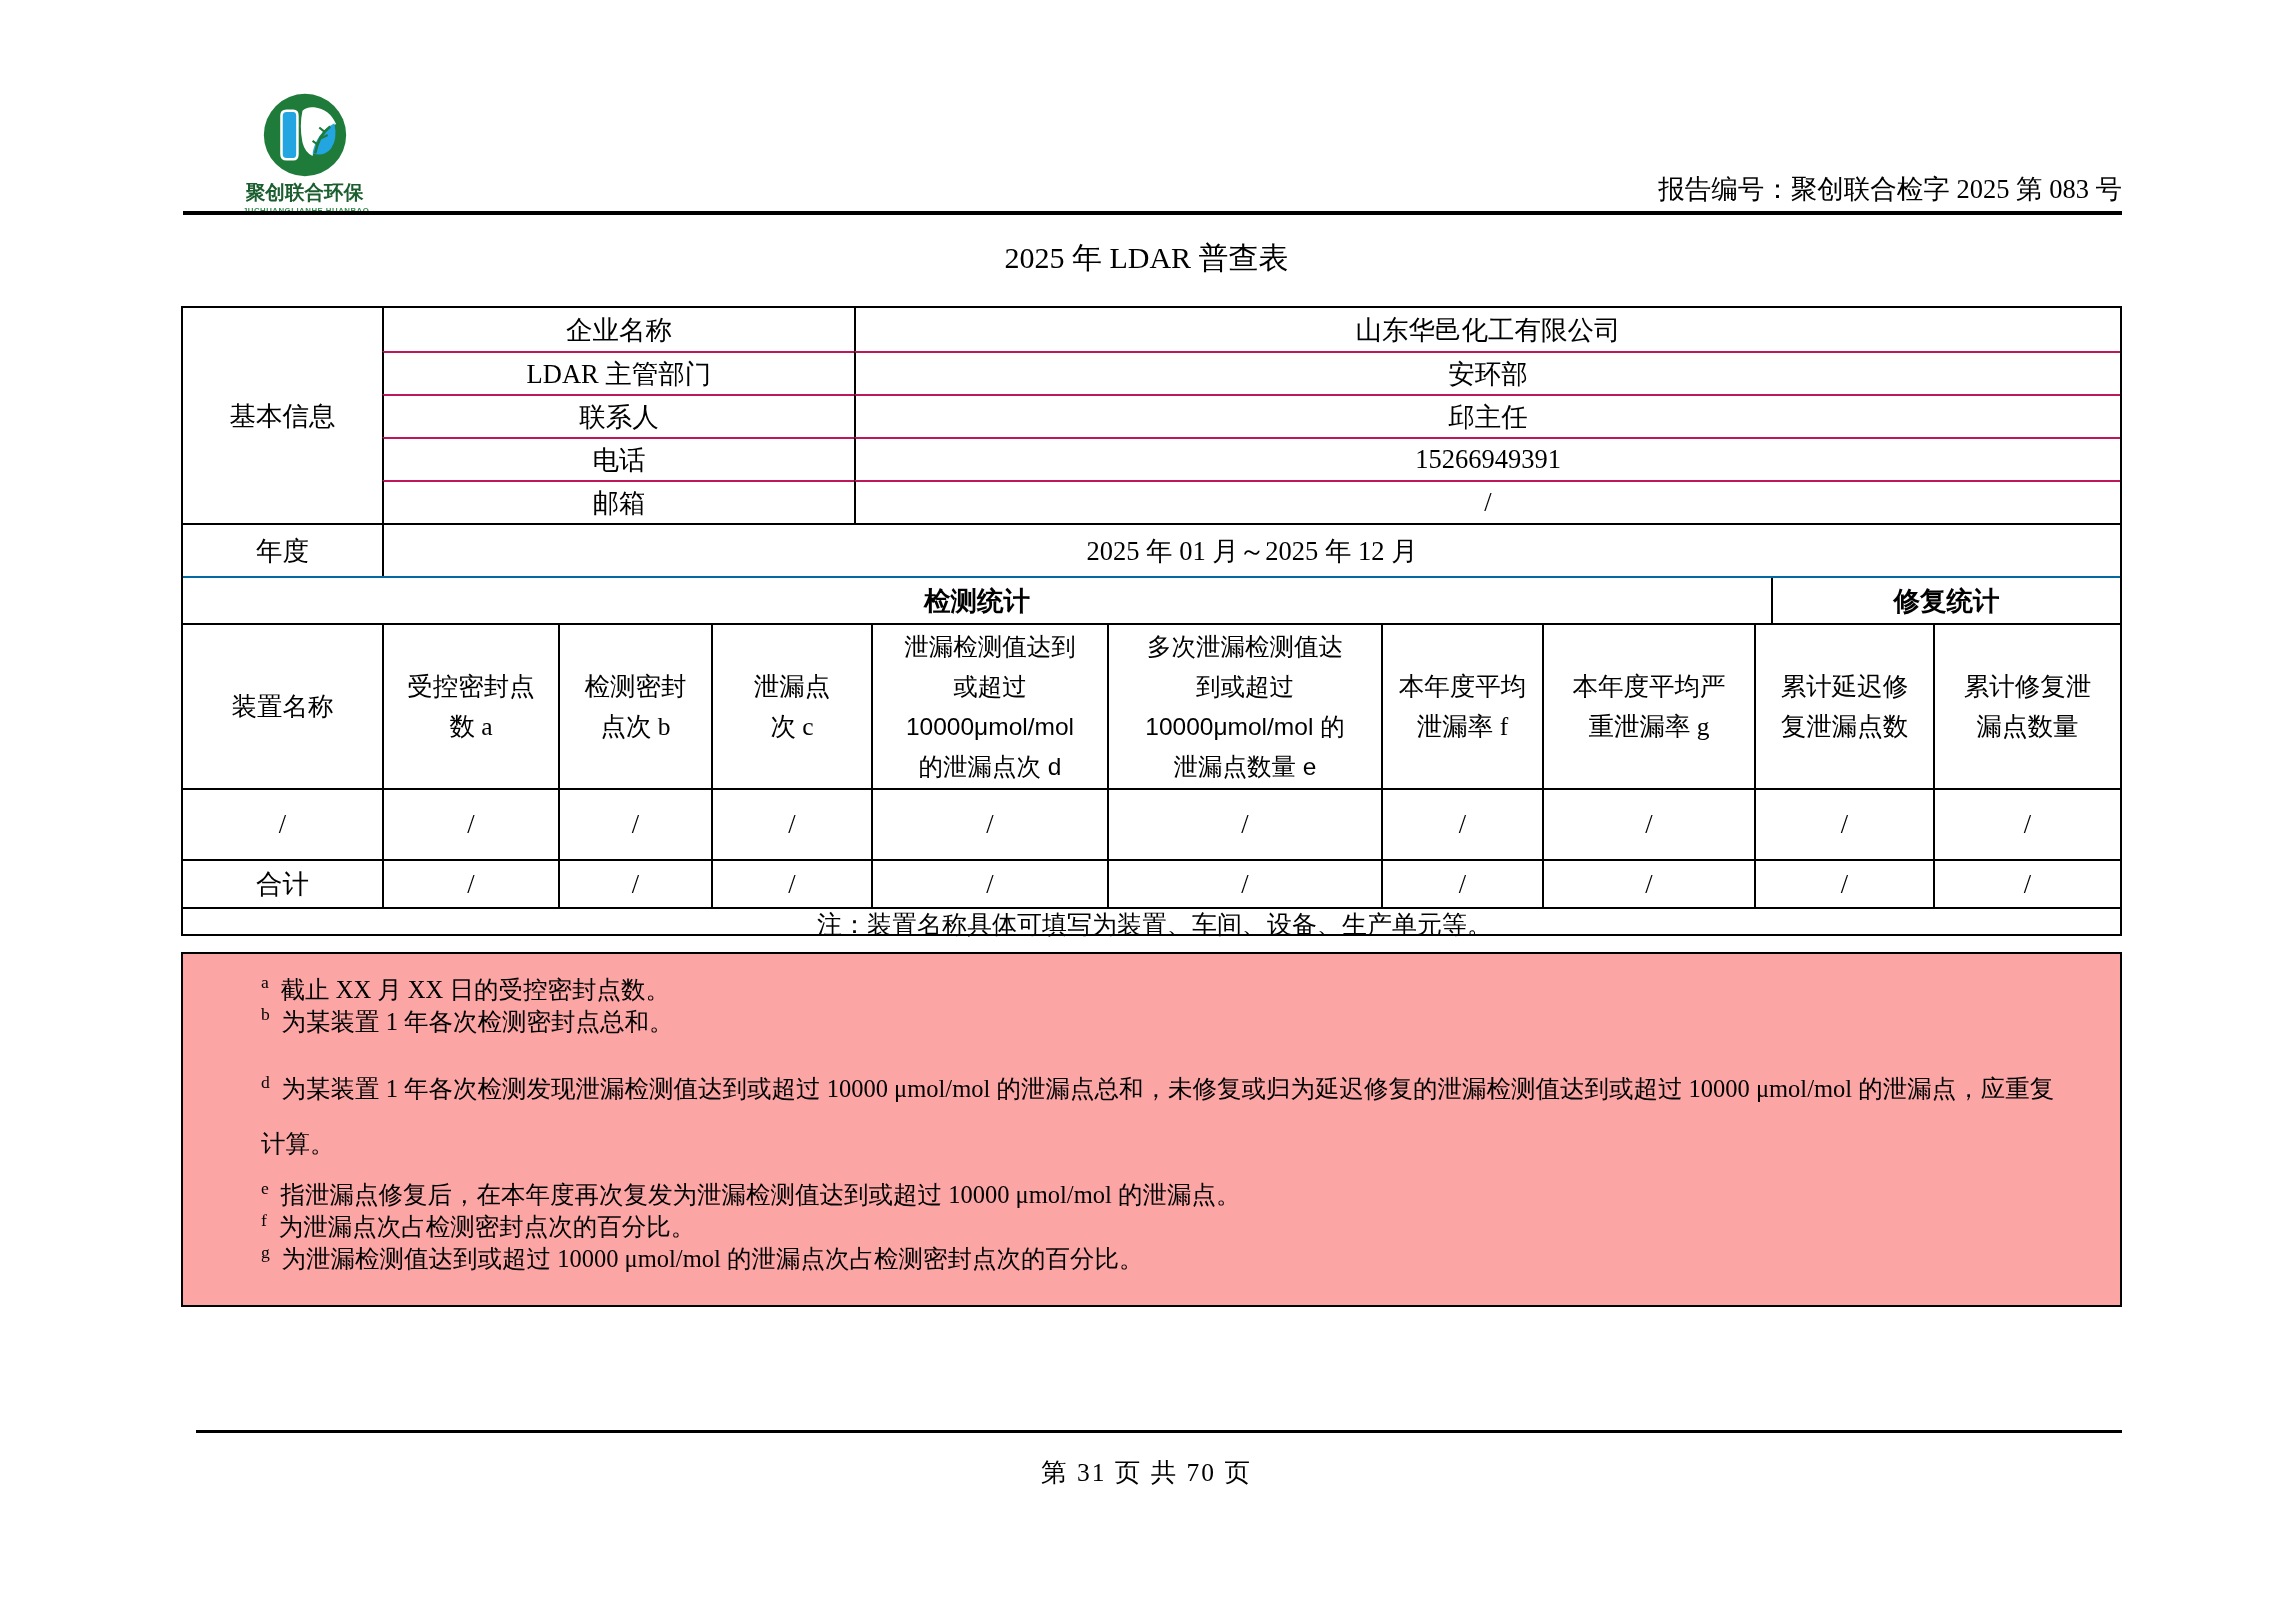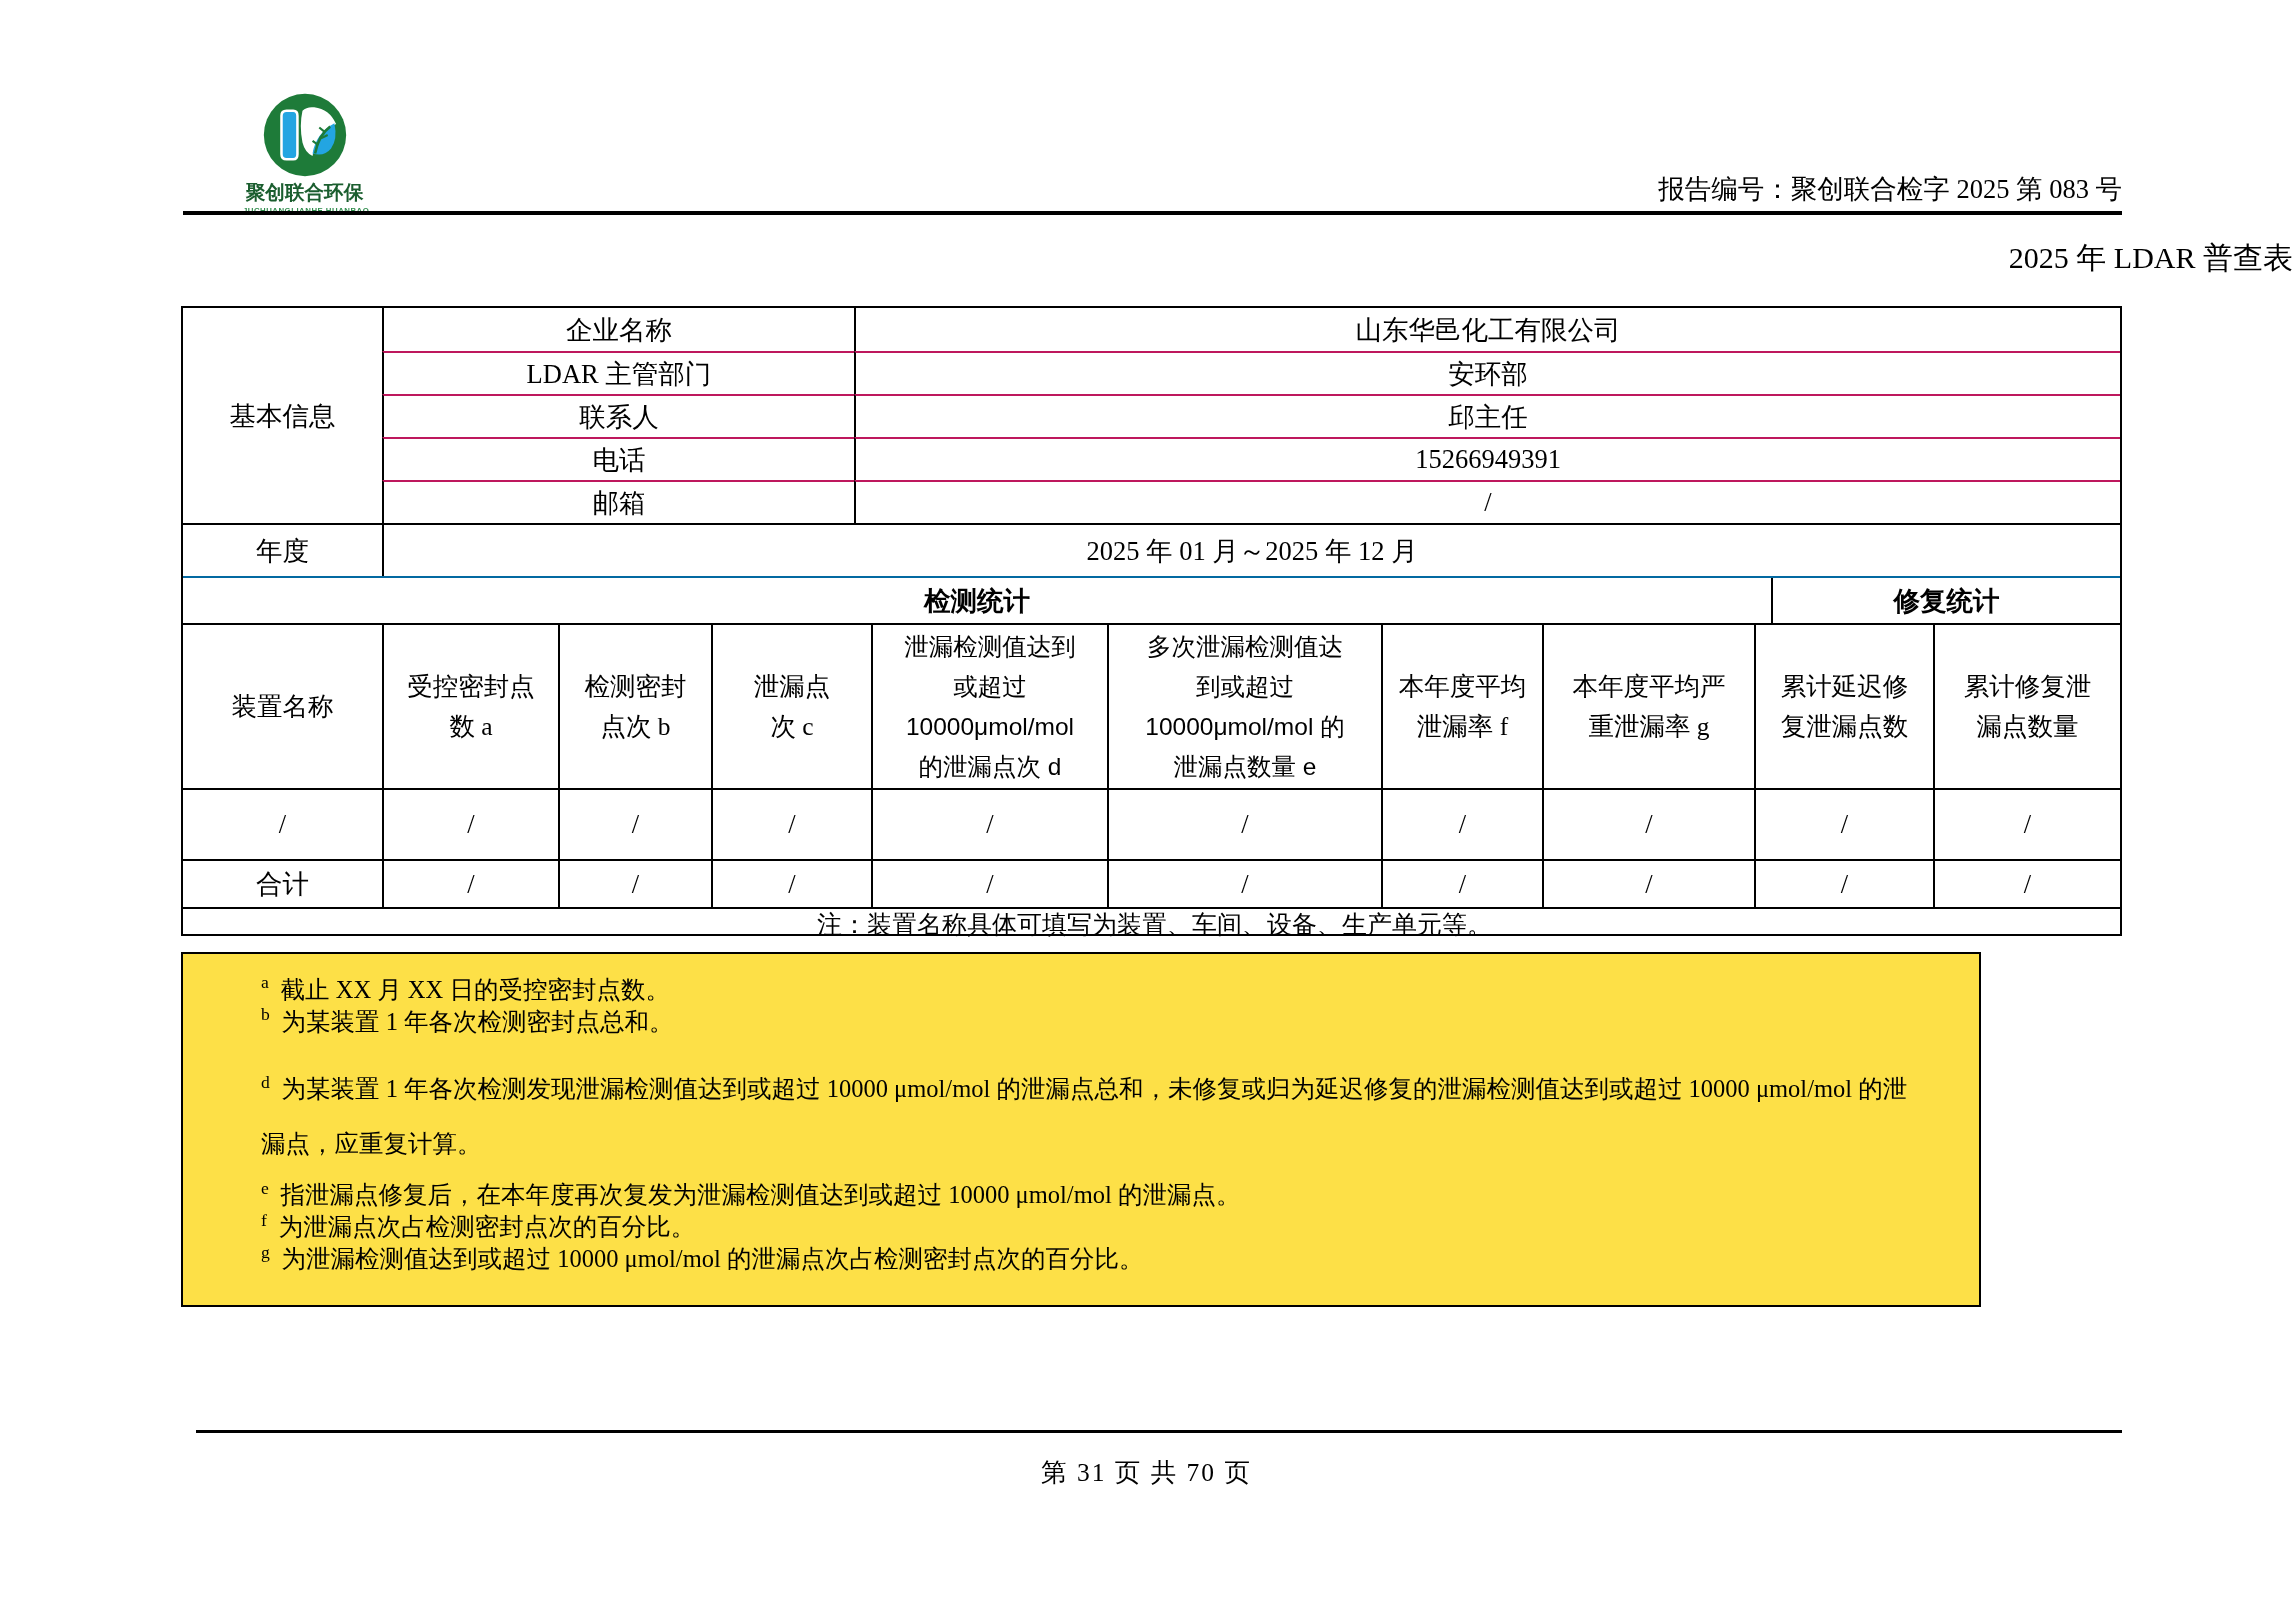--- a/index.html
+++ b/index.html
@@ -17,21 +17,21 @@
 
   
   .logo { position:absolute; left:243px; top:93px; width:123px; text-align:center; }
   .logo svg { display:block; margin:0 auto; }
   .brand { font-family:"Liberation Sans","DejaVu Sans",sans-serif; font-weight:bold;
            font-size:19.6px; color:#1b5e2f; letter-spacing:0px; margin-top:2px; white-space:nowrap;}
   .brand-sub { font-family:"Liberation Sans","DejaVu Sans",sans-serif; font-weight:bold;
            font-size:7.8px; color:#2f8c4c; letter-spacing:0.5px; white-space:nowrap;}
   .report-no { position:absolute; top:171px; right:171px; font-size:26.5px; white-space:nowrap; }
   .top-rule { position:absolute; top:211px; left:183px; width:1939px; height:3.9px; background:#000; }
-  .doc-title { position:absolute; top:238px; left:0; width:100%; text-align:right; font-size:30px; }
+  .doc-title { position:absolute; top:238px; left:0; width:100%; text-align:center; font-size:30px; }
 
   
   .tablewrap { position:absolute; left:181px; top:306px; width:1941px;
                border:2.9px solid #000; background:#fff; }
   .sec { display:grid; }
   .sec > div { display:flex; align-items:center; justify-content:center;
                text-align:center; font-size:26.5px; }
 
   .sec-basic { grid-template-columns:199px 472px 1fr; grid-auto-rows:43px; }
   .sec-basic > div:not(:first-child) { border-left:2px solid #000; }
@@ -51,22 +51,22 @@
   .sec-cols > div { white-space:pre-line; line-height:40px; font-size:25.5px; }
   .sec-cols > div.sans { font-family:"Liberation Sans","DejaVu Sans",sans-serif; font-size:24.5px; }
 
   .sec-data  { border-top:2.9px solid #000; grid-auto-rows:69px; }
   .sec-total { border-top:2.9px solid #000; grid-auto-rows:46px; }
 
   .sec-note { border-top:2.9px solid #000; display:block; height:27px; line-height:32px;
               font-size:25px; text-align:center; padding-left:5.9px; }
 
   
-  .footbox { position:absolute; left:181px; top:952px; width:1800px; height:355px;
-             border:2.9px solid #000; padding:19.6px 55px 0 78px; background:#fde047; }
+  .footbox { position:absolute; left:181px; top:952px; width:1941px; height:355px;
+             border:2.9px solid #000; padding:19.6px 55px 0 78px; background:#fca5a5; }
   .fn { font-size:24.5px; line-height:32px; text-align:left; }
   .fn sup { font-size:17.6px; margin-right:11.8px; vertical-align:super; line-height:0; }
   .fn-d { margin-top:23.5px; margin-bottom:7.8px; line-height:55px; }
 
   
   .footer-rule { position:absolute; top:1430px; left:196px; width:1926px; height:2.9px; background:#000; }
   .footer-text { position:absolute; top:1455px; left:0; width:100%; text-align:center;
                  font-size:25.5px; letter-spacing:2px; }
 </style>
 </head>

